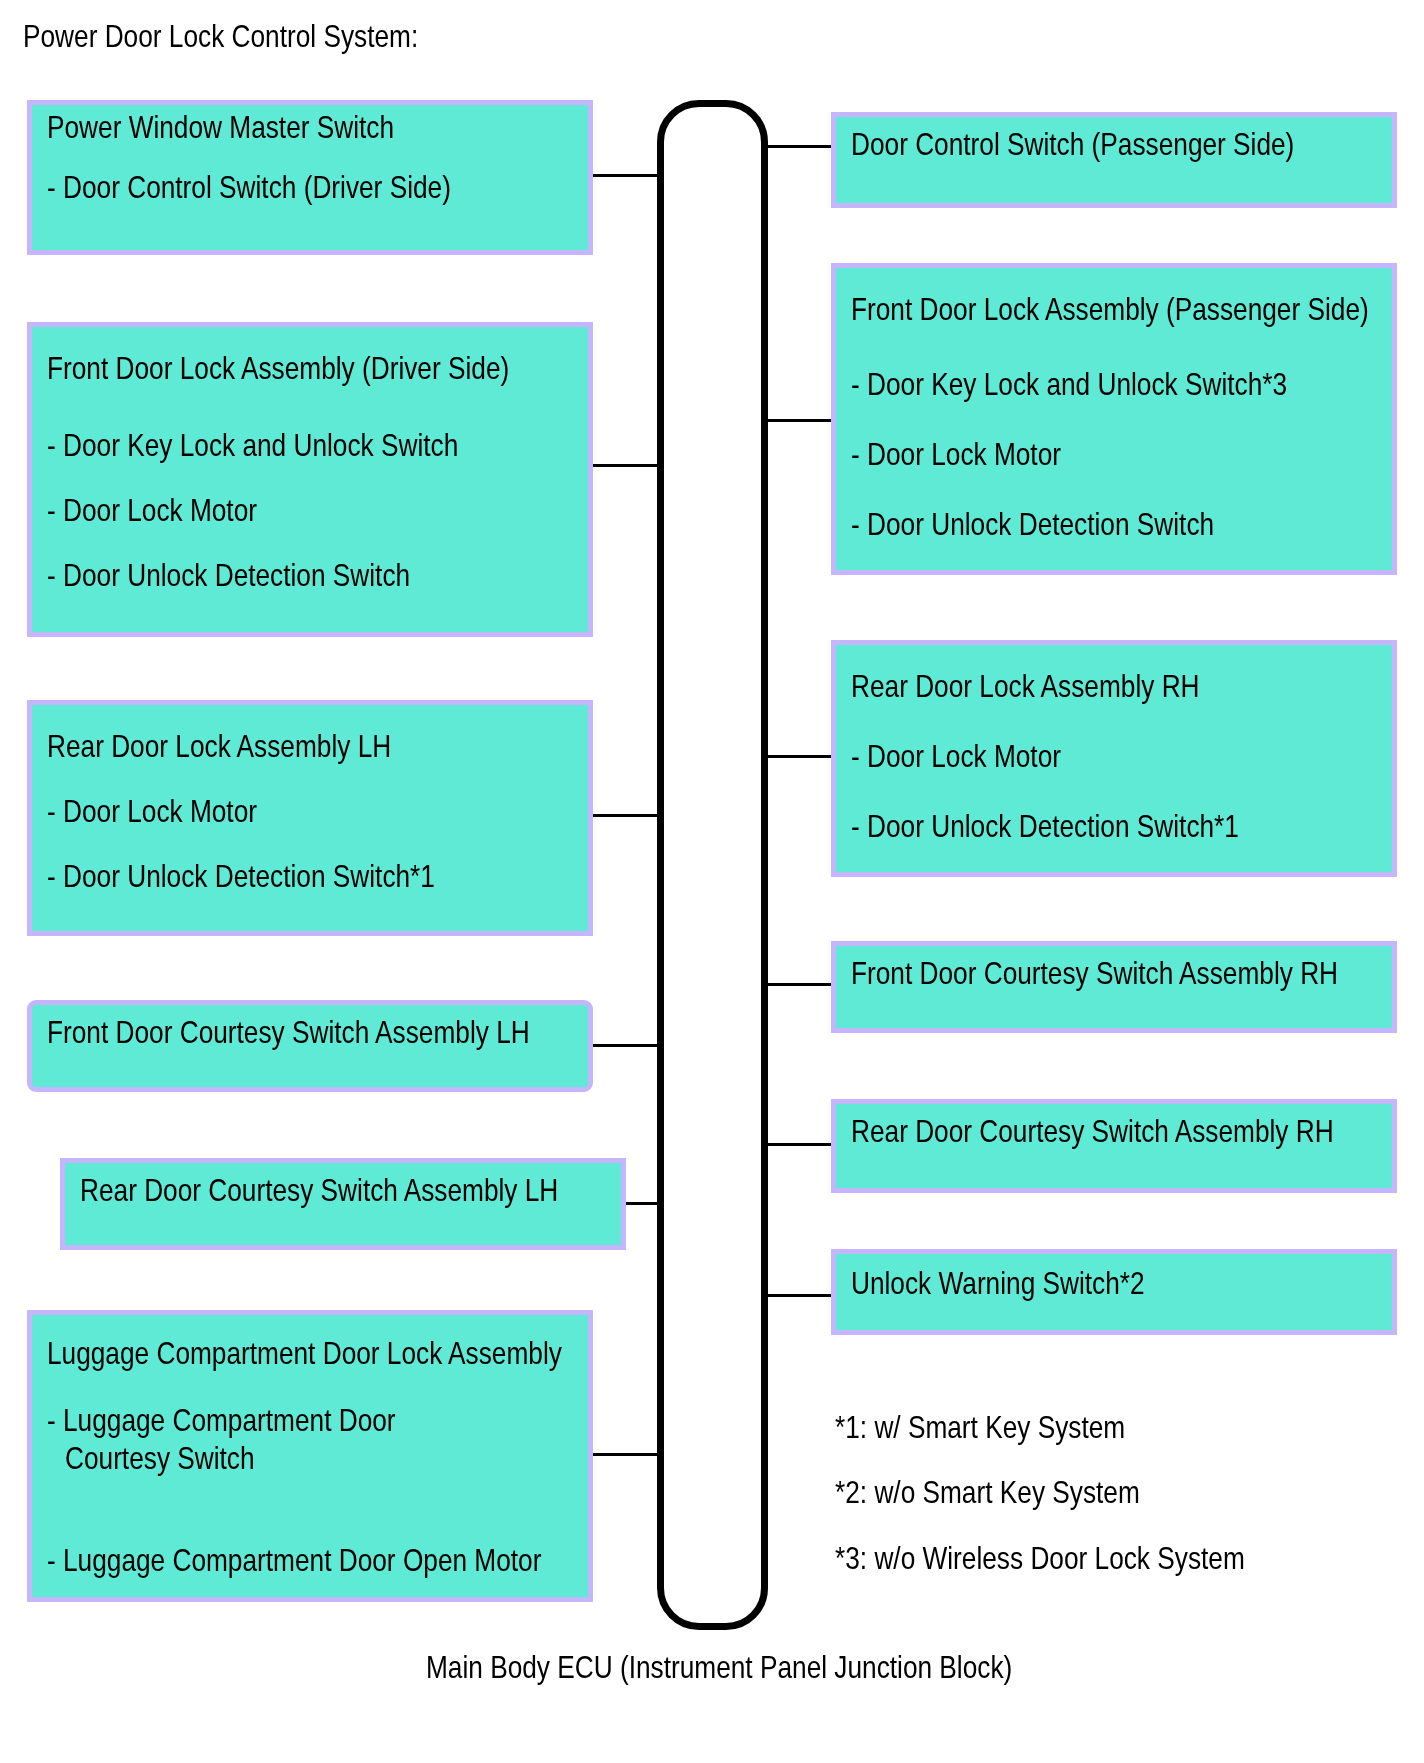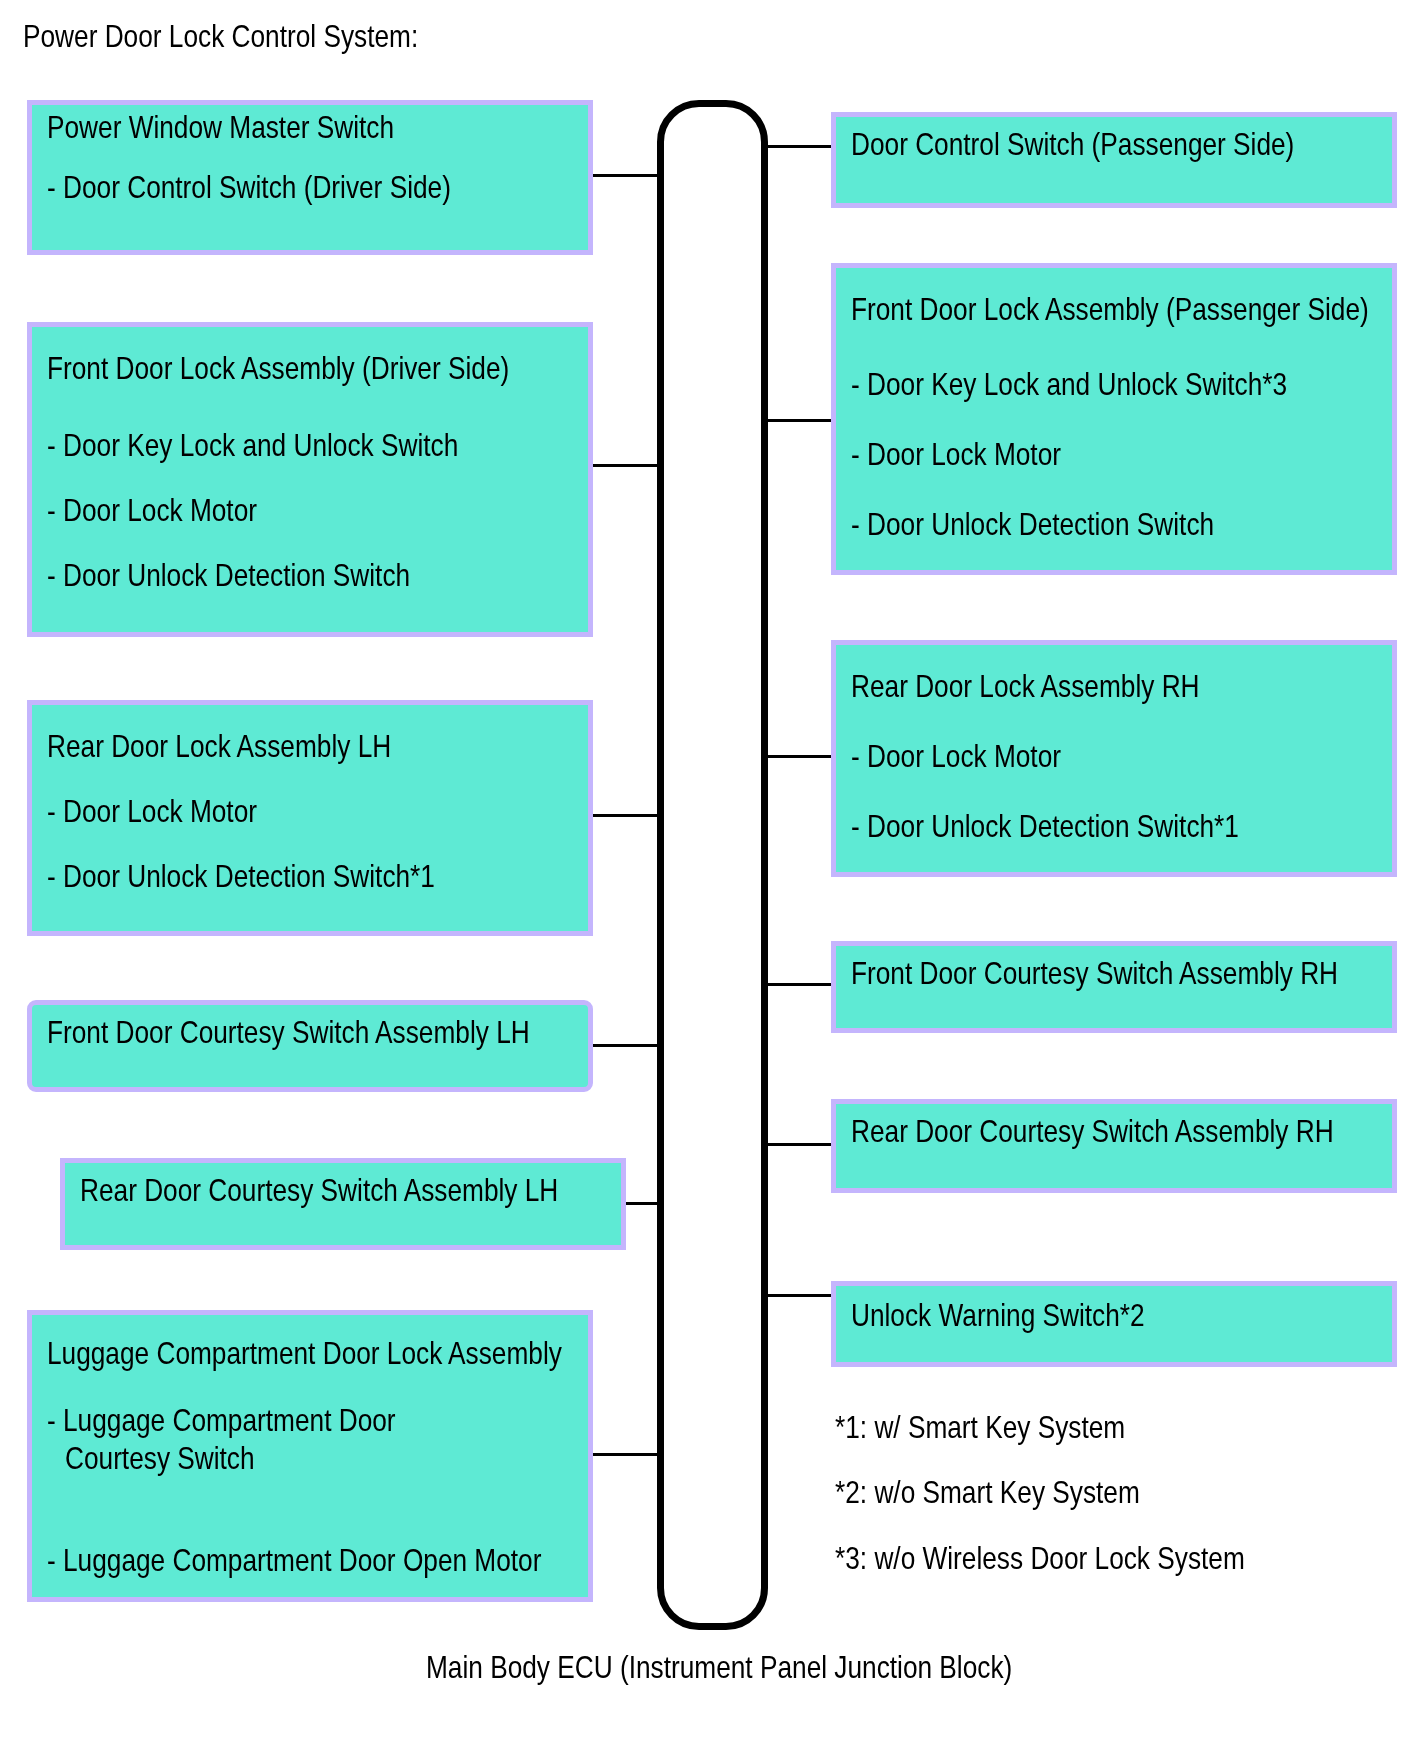--- a/index.html
+++ b/index.html
@@ -122,21 +122,21 @@
 </div>
 
 <div class="box" style="left:831px; top:941px; width:566px; height:92px;">
   <div class="txt" style="top:7px">Front Door Courtesy Switch Assembly RH</div>
 </div>
 
 <div class="box" style="left:831px; top:1099px; width:566px; height:94px;">
   <div class="txt" style="top:7px">Rear Door Courtesy Switch Assembly RH</div>
 </div>
 
-<div class="box" style="left:831px; top:1249px; width:566px; height:86px;margin-top:32px;">
+<div class="box" style="left:831px; top:1249px; width:566px; height:86px;">
   <div class="txt" style="top:9px">Unlock Warning Switch*2</div>
 </div>
 
 <div class="txt" style="left:835px; top:1407px">*1: w/ Smart Key System</div>
 <div class="txt" style="left:835px; top:1472px">*2: w/o Smart Key System</div>
 <div class="txt" style="left:835px; top:1538px">*3: w/o Wireless Door Lock System</div>
 
 <div class="txt center-label" style="left:363px; top:1647px; width:700px;">Main Body ECU (Instrument Panel Junction Block)</div>
 
 </body></html>

